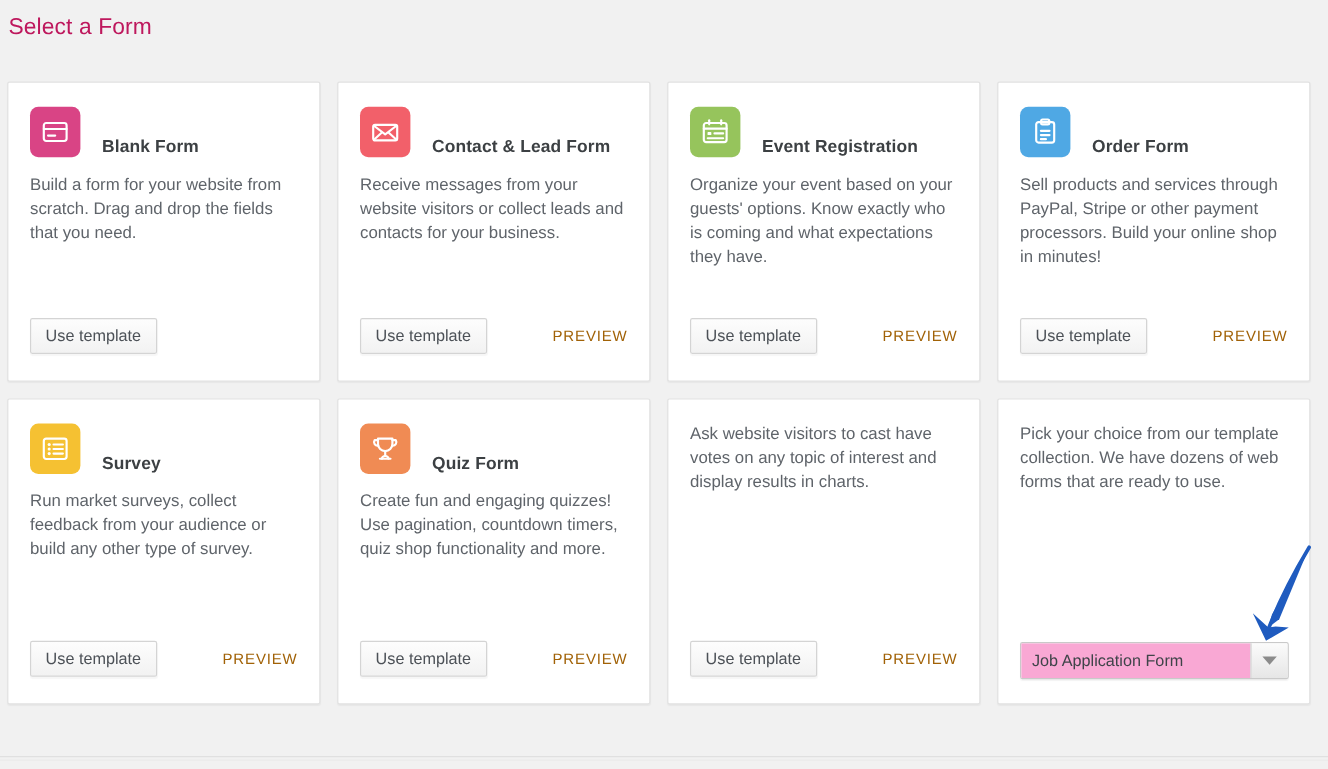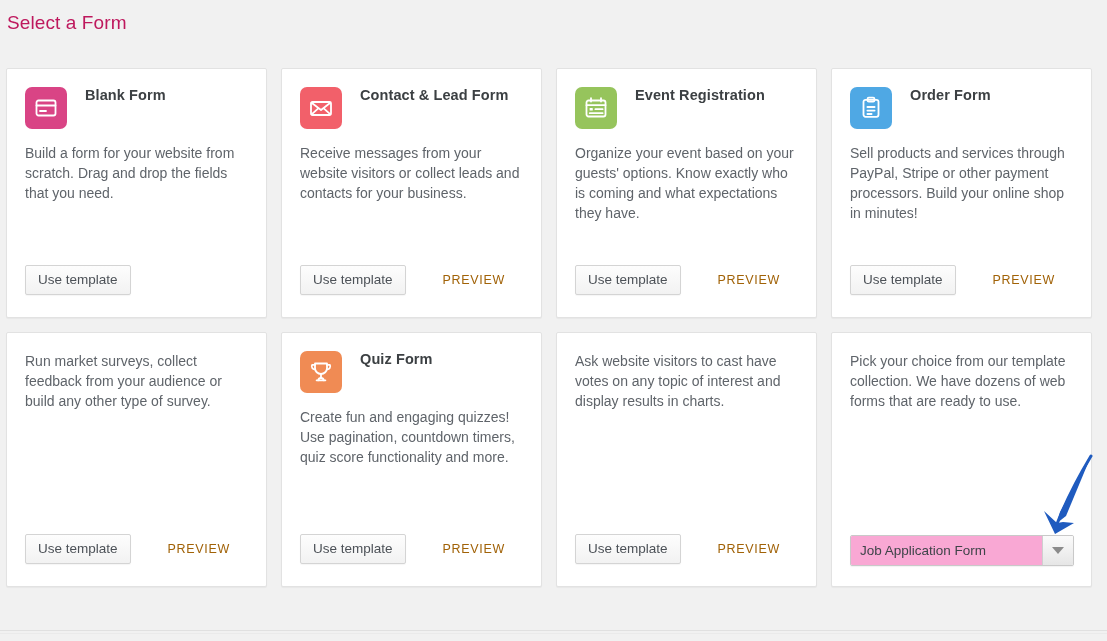--- a/index.html
+++ b/index.html
@@ -41,21 +41,21 @@
     border-radius: 2px;
     box-shadow: 0 1px 1px rgba(0,0,0,.045);
     position: relative;
     padding: 18px 18px 14px 18px;
   }
   .card.row1 { height: 250px; }
   .card.row2 { height: 255px; }
 
   .card-head {
     display: flex;
-    align-items: flex-start;
+    align-items: flex-end;
     height: 44px;
     margin-bottom: 12px;
   }
   .tile {
     width: 42px; height: 42px;
     border-radius: 7px;
     flex: 0 0 42px;
     display: flex;
     align-items: center;
     justify-content: center;
@@ -71,21 +71,21 @@
   }
   .card-desc {
     font-size: 14px;
     line-height: 20px;
     color: #5f646a;
     margin: 0;
     max-width: 232px;
   }
   .card-foot {
     position: absolute;
-    left: 18px; right: 36px;
+    left: 18px; right: 18px;
     bottom: 22px;
     display: flex;
     align-items: center;
     justify-content: space-between;
     height: 30px;
   }
   .btn-use {
     display: inline-block;
     font-size: 13.5px;
     color: #4c5157;
@@ -246,41 +246,55 @@
           </div>
           <div class="card-title">Order Form</div>
         </div>
         <p class="card-desc">Sell products and services through PayPal, Stripe or other payment processors. Build your online shop in minutes!</p>
         <div class="card-foot">
           <span class="btn-use">Use template</span>
           <span class="link-preview">PREVIEW</span>
         </div>
       </div>
       <div class="card row2">
+        <div class="card-head">
+          <div class="tile" style="background:#f5c132">
+            <svg width="26" height="26" viewBox="0 0 26 26">
+              <rect x="3.5" y="4.5" width="19" height="17" rx="2" stroke="#ffffff" fill="none" stroke-width="1.8" stroke-linecap="round" stroke-linejoin="round"></rect>
+              <circle cx="8" cy="9.4" r="1.3" fill="#ffffff" stroke="none"></circle>
+              <circle cx="8" cy="13.2" r="1.3" fill="#ffffff" stroke="none"></circle>
+              <circle cx="8" cy="17" r="1.3" fill="#ffffff" stroke="none"></circle>
+              <line x1="11.6" y1="9.4" x2="19.4" y2="9.4" stroke="#ffffff" fill="none" stroke-width="1.8" stroke-linecap="round" stroke-linejoin="round"></line>
+              <line x1="11.6" y1="13.2" x2="19.4" y2="13.2" stroke="#ffffff" fill="none" stroke-width="1.8" stroke-linecap="round" stroke-linejoin="round"></line>
+              <line x1="11.6" y1="17" x2="19.4" y2="17" stroke="#ffffff" fill="none" stroke-width="1.8" stroke-linecap="round" stroke-linejoin="round"></line>
+            </svg>
+          </div>
+          <div class="card-title">Survey</div>
+        </div>
         <p class="card-desc">Run market surveys, collect feedback from your audience or build any other type of survey.</p>
         <div class="card-foot">
           <span class="btn-use">Use template</span>
           <span class="link-preview">PREVIEW</span>
         </div>
       </div>
       <div class="card row2">
         <div class="card-head">
           <div class="tile" style="background:#f08b54">
             <svg width="26" height="26" viewBox="0 0 26 26">
               <path d="M7 4.5 H19 V9 a6 6 0 0 1 -12 0 Z" stroke="#ffffff" fill="none" stroke-width="1.8" stroke-linecap="round" stroke-linejoin="round"></path>
               <path d="M7 5.8 H4.2 a3 3 0 0 0 3 4.6" stroke="#ffffff" fill="none" stroke-width="1.8" stroke-linecap="round" stroke-linejoin="round"></path>
               <path d="M19 5.8 H21.8 a3 3 0 0 1 -3 4.6" stroke="#ffffff" fill="none" stroke-width="1.8" stroke-linecap="round" stroke-linejoin="round"></path>
               <line x1="13" y1="15" x2="13" y2="19" stroke="#ffffff" fill="none" stroke-width="1.8" stroke-linecap="round" stroke-linejoin="round"></line>
               <line x1="8.6" y1="21.3" x2="17.4" y2="21.3" stroke="#ffffff" fill="none" stroke-width="1.8" stroke-linecap="round" stroke-linejoin="round"></line>
               <path d="M10.2 21.3 q.4 -2.3 2.8 -2.3 q2.4 0 2.8 2.3" stroke="#ffffff" fill="none" stroke-width="1.8" stroke-linecap="round" stroke-linejoin="round"></path>
             </svg>
           </div>
           <div class="card-title">Quiz Form</div>
         </div>
-        <p class="card-desc">Create fun and engaging quizzes! Use pagination, countdown timers, quiz score functionality and more.</p>
+        <p class="card-desc">Create fun and engaging quizzes! Use pagination, countdown timers, quiz shop functionality and more.</p>
         <div class="card-foot">
           <span class="btn-use">Use template</span>
           <span class="link-preview">PREVIEW</span>
         </div>
       </div>
       <div class="card row2">
         <p class="card-desc">Ask website visitors to cast have votes on any topic of interest and display results in charts.</p>
         <div class="card-foot">
           <span class="btn-use">Use template</span>
           <span class="link-preview">PREVIEW</span>

